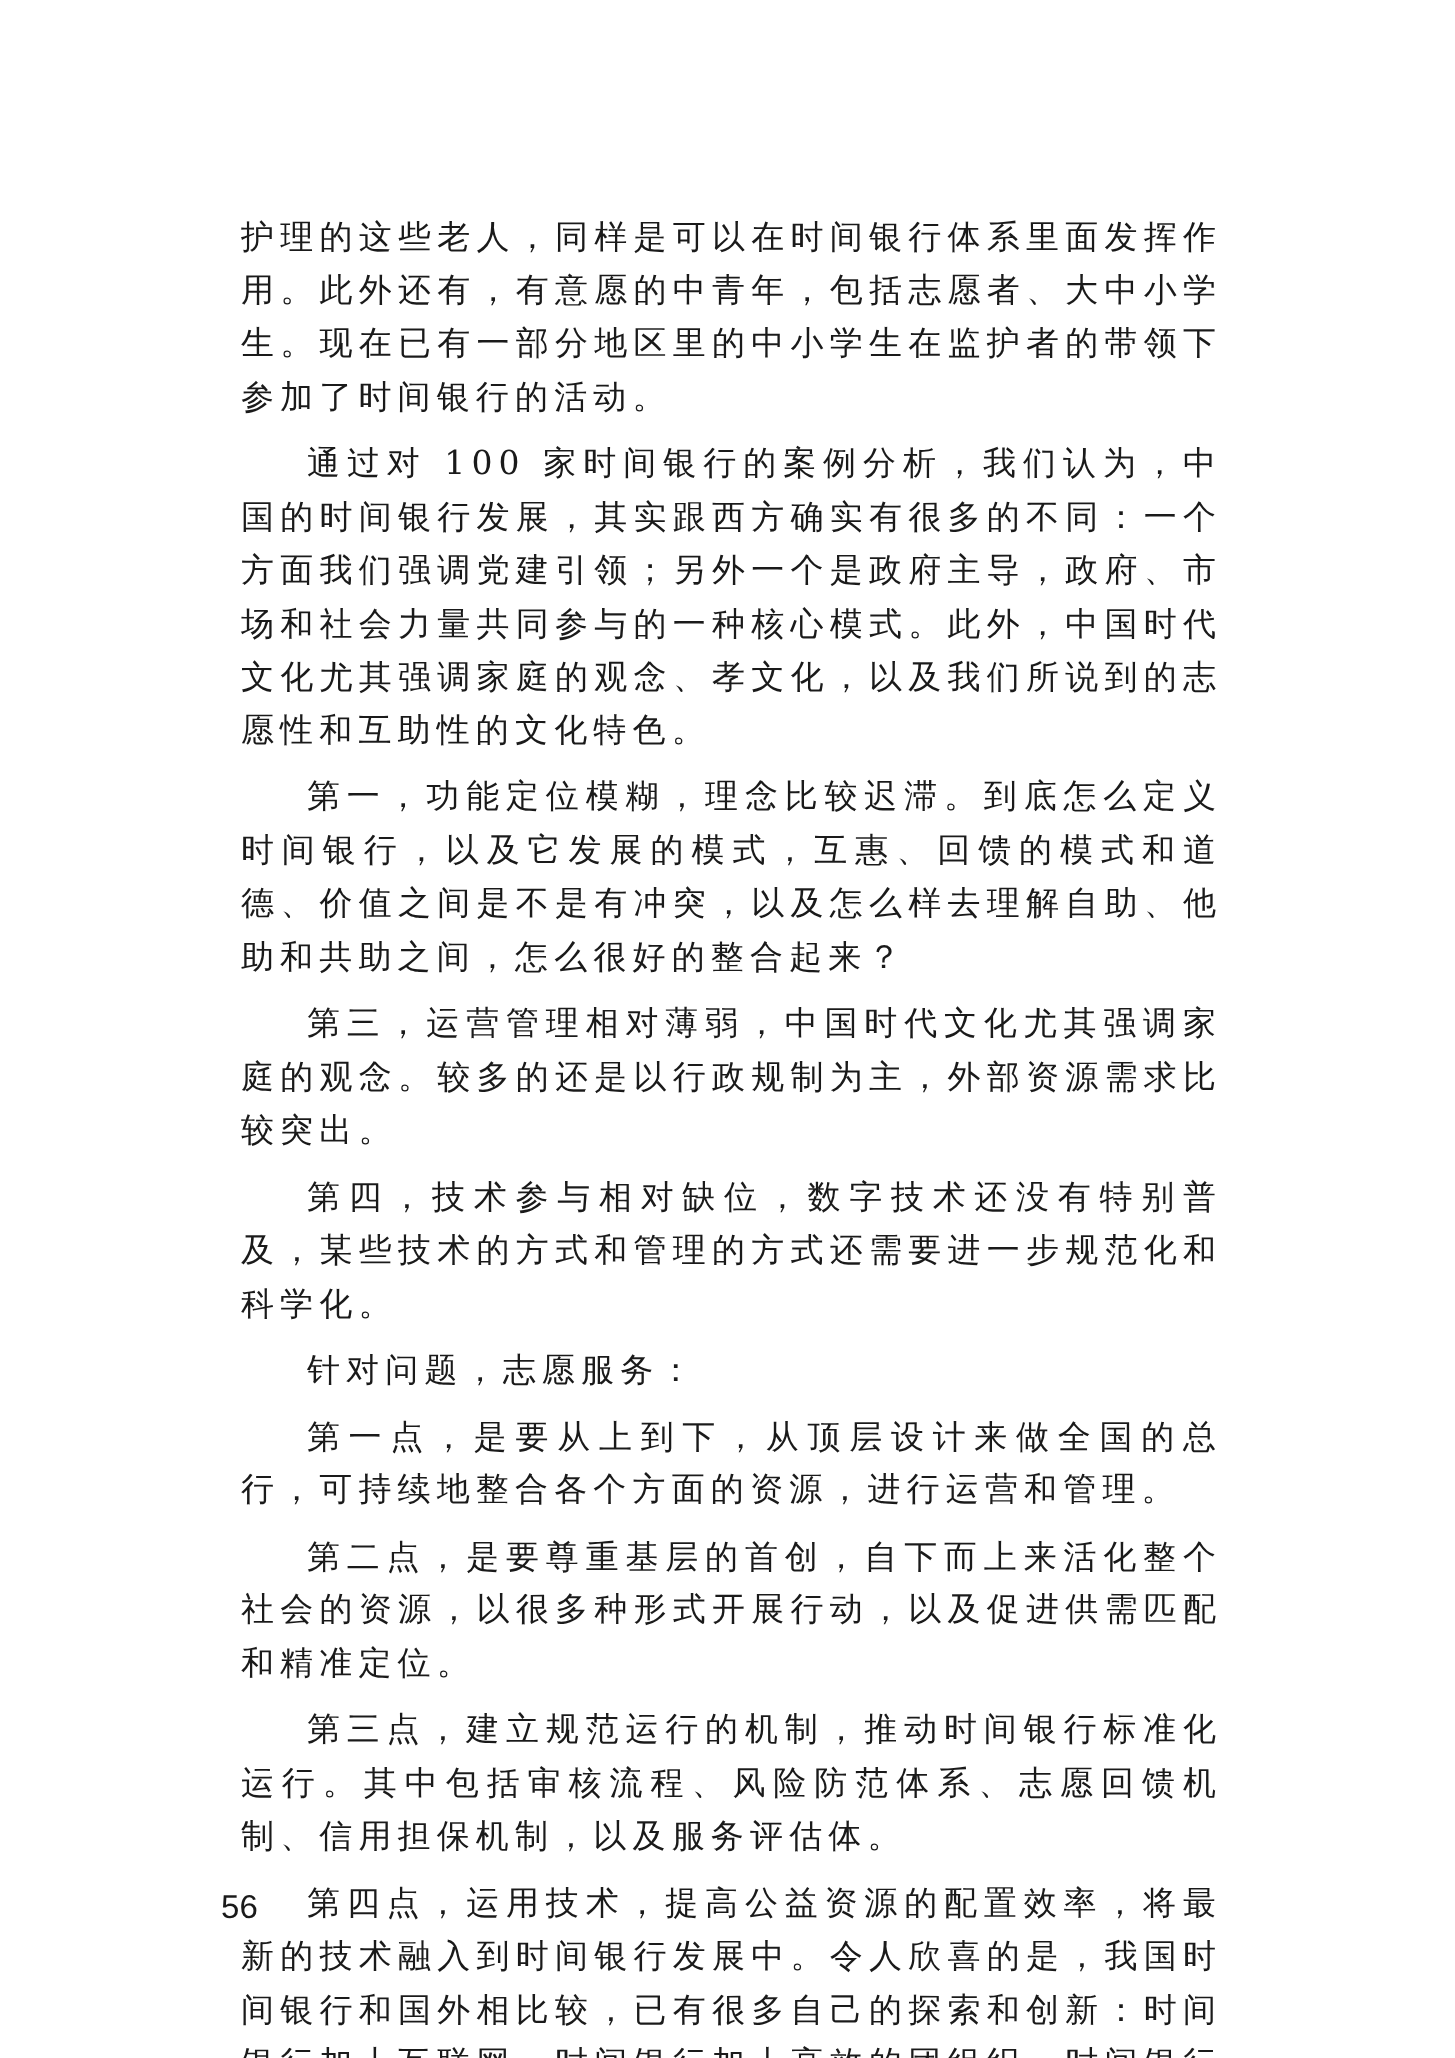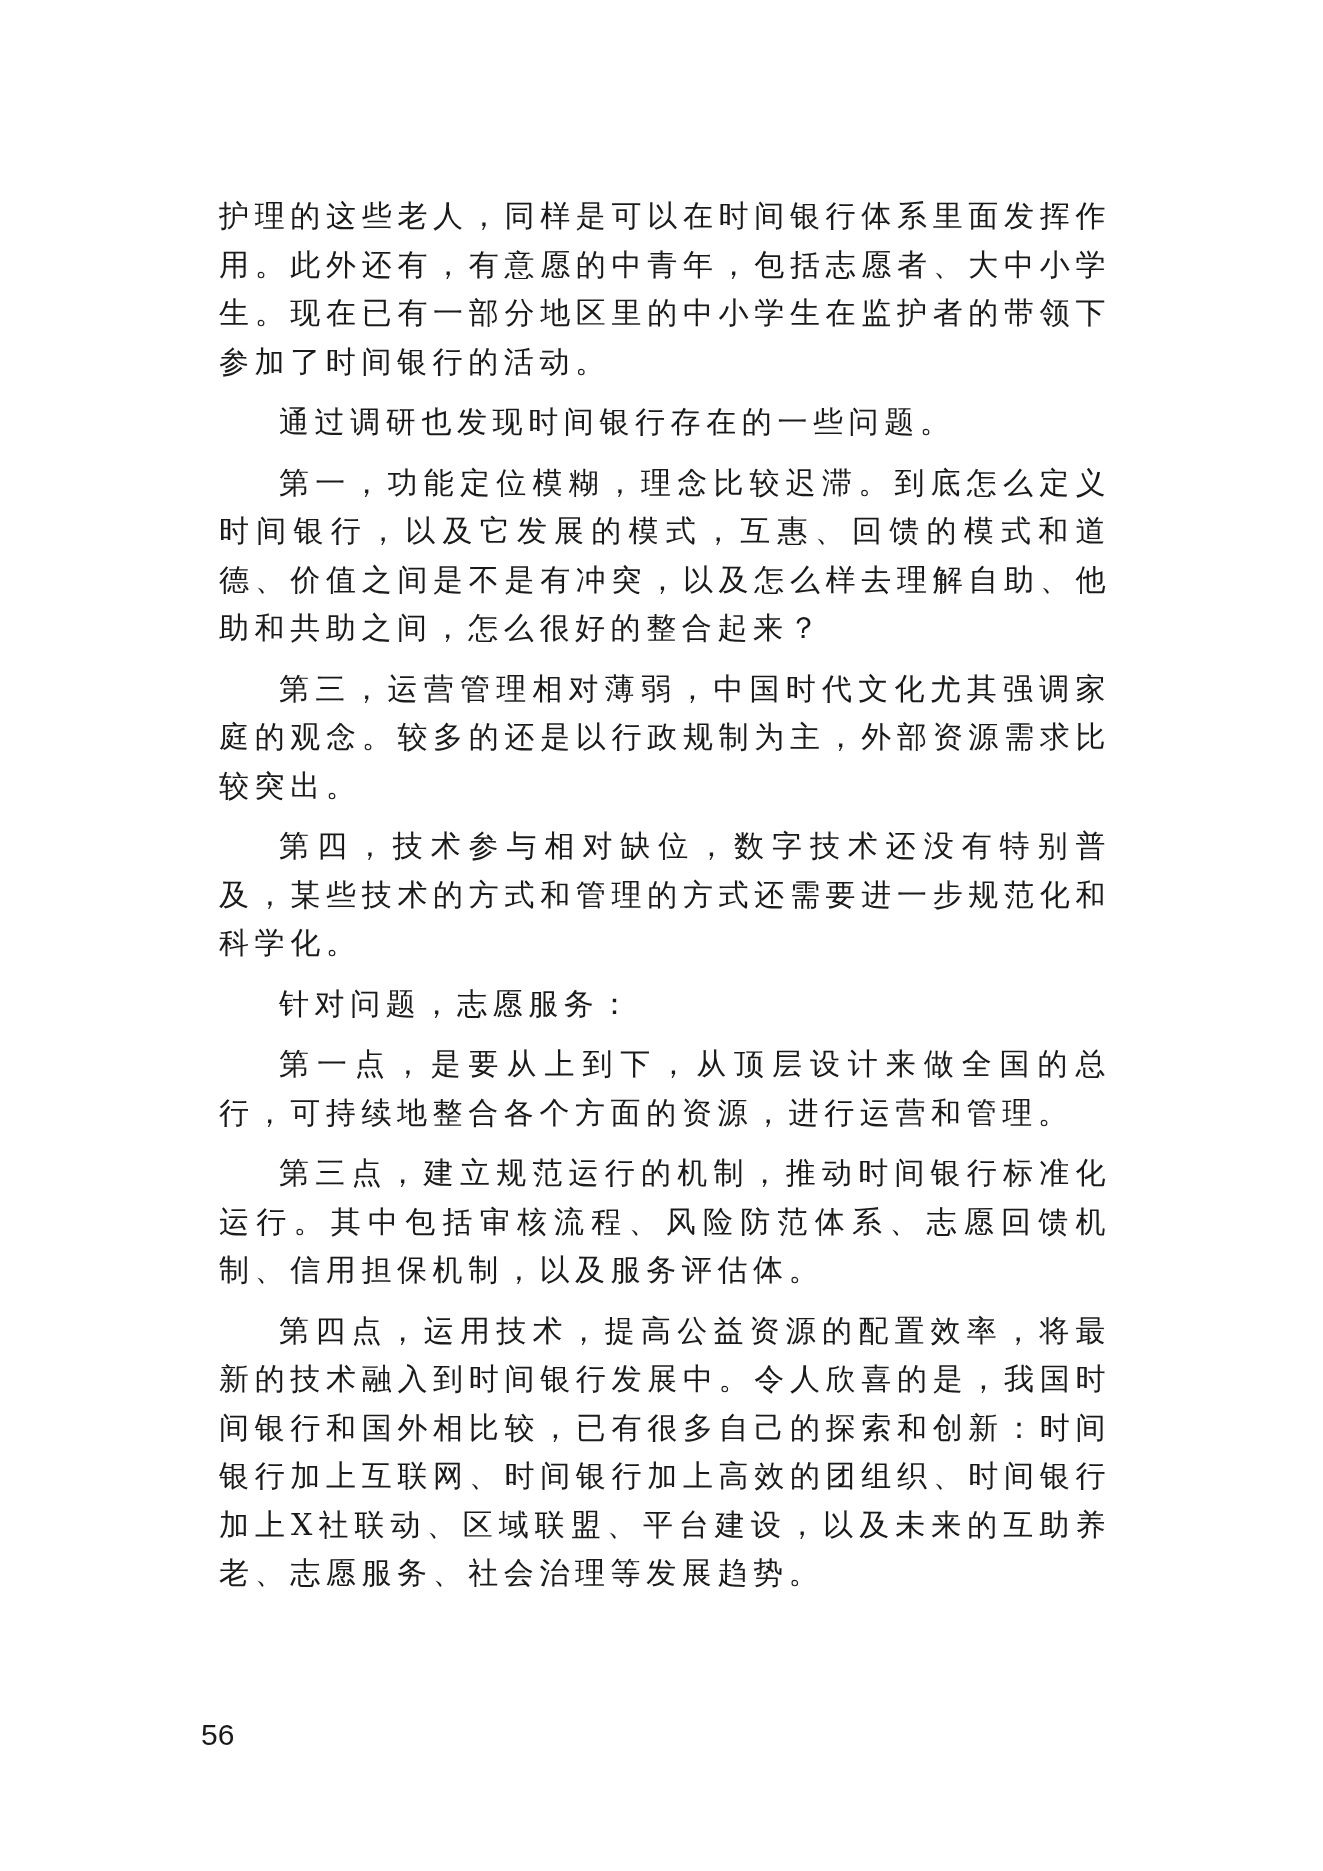--- a/index.html
+++ b/index.html
@@ -40,24 +40,25 @@
       font-family: Liberation Sans, sans-serif;
       font-size: 30px;
       color: #1a1a1a;
     }
   </style>
 </head>
 <body>
 
 <div class="page">
   <p>护理的这些老人，同样是可以在时间银行体系里面发挥作用。此外还有，有意愿的中青年，包括志愿者、大中小学生。现在已有一部分地区里的中小学生在监护者的带领下参加了时间银行的活动。</p>
-  <p class="indent">通过调研也发现时间银行存在的一些问题。</p>
+  <p class="indent">通过对 100 家时间银行的案例分析，我们认为，中国的时间银行发展，其实跟西方确实有很多的不同：一个方面我们强调党建引领；另外一个是政府主导，政府、市场和社会力量共同参与的一种核心模式。此外，中国时代文化尤其强调家庭的观念、孝文化，以及我们所说到的志愿性和互助性的文化特色。</p>
   <p class="indent">第一，功能定位模糊，理念比较迟滞。到底怎么定义时间银行，以及它发展的模式，互惠、回馈的模式和道德、价值之间是不是有冲突，以及怎么样去理解自助、他助和共助之间，怎么很好的整合起来？</p>
   <p class="indent">第三，运营管理相对薄弱，中国时代文化尤其强调家庭的观念。较多的还是以行政规制为主，外部资源需求比较突出。</p>
   <p class="indent">第四，技术参与相对缺位，数字技术还没有特别普及，某些技术的方式和管理的方式还需要进一步规范化和科学化。</p>
   <p class="indent">针对问题，志愿服务：</p>
   <p class="indent">第一点，是要从上到下，从顶层设计来做全国的总行，可持续地整合各个方面的资源，进行运营和管理。</p>
+  <p class="indent">第二点，是要尊重基层的首创，自下而上来活化整个社会的资源，以很多种形式开展行动，以及促进供需匹配和精准定位。</p>
   <p class="indent">第三点，建立规范运行的机制，推动时间银行标准化运行。其中包括审核流程、风险防范体系、志愿回馈机制、信用担保机制，以及服务评估体。</p>
   <p class="indent">第四点，运用技术，提高公益资源的配置效率，将最新的技术融入到时间银行发展中。令人欣喜的是，我国时间银行和国外相比较，已有很多自己的探索和创新：时间银行加上互联网、时间银行加上高效的团组织、时间银行加上X社联动、区域联盟、平台建设，以及未来的互助养老、志愿服务、社会治理等发展趋势。</p>
 
 </div>
 
 <div class="page-number">56</div>
 
 </body></html>

